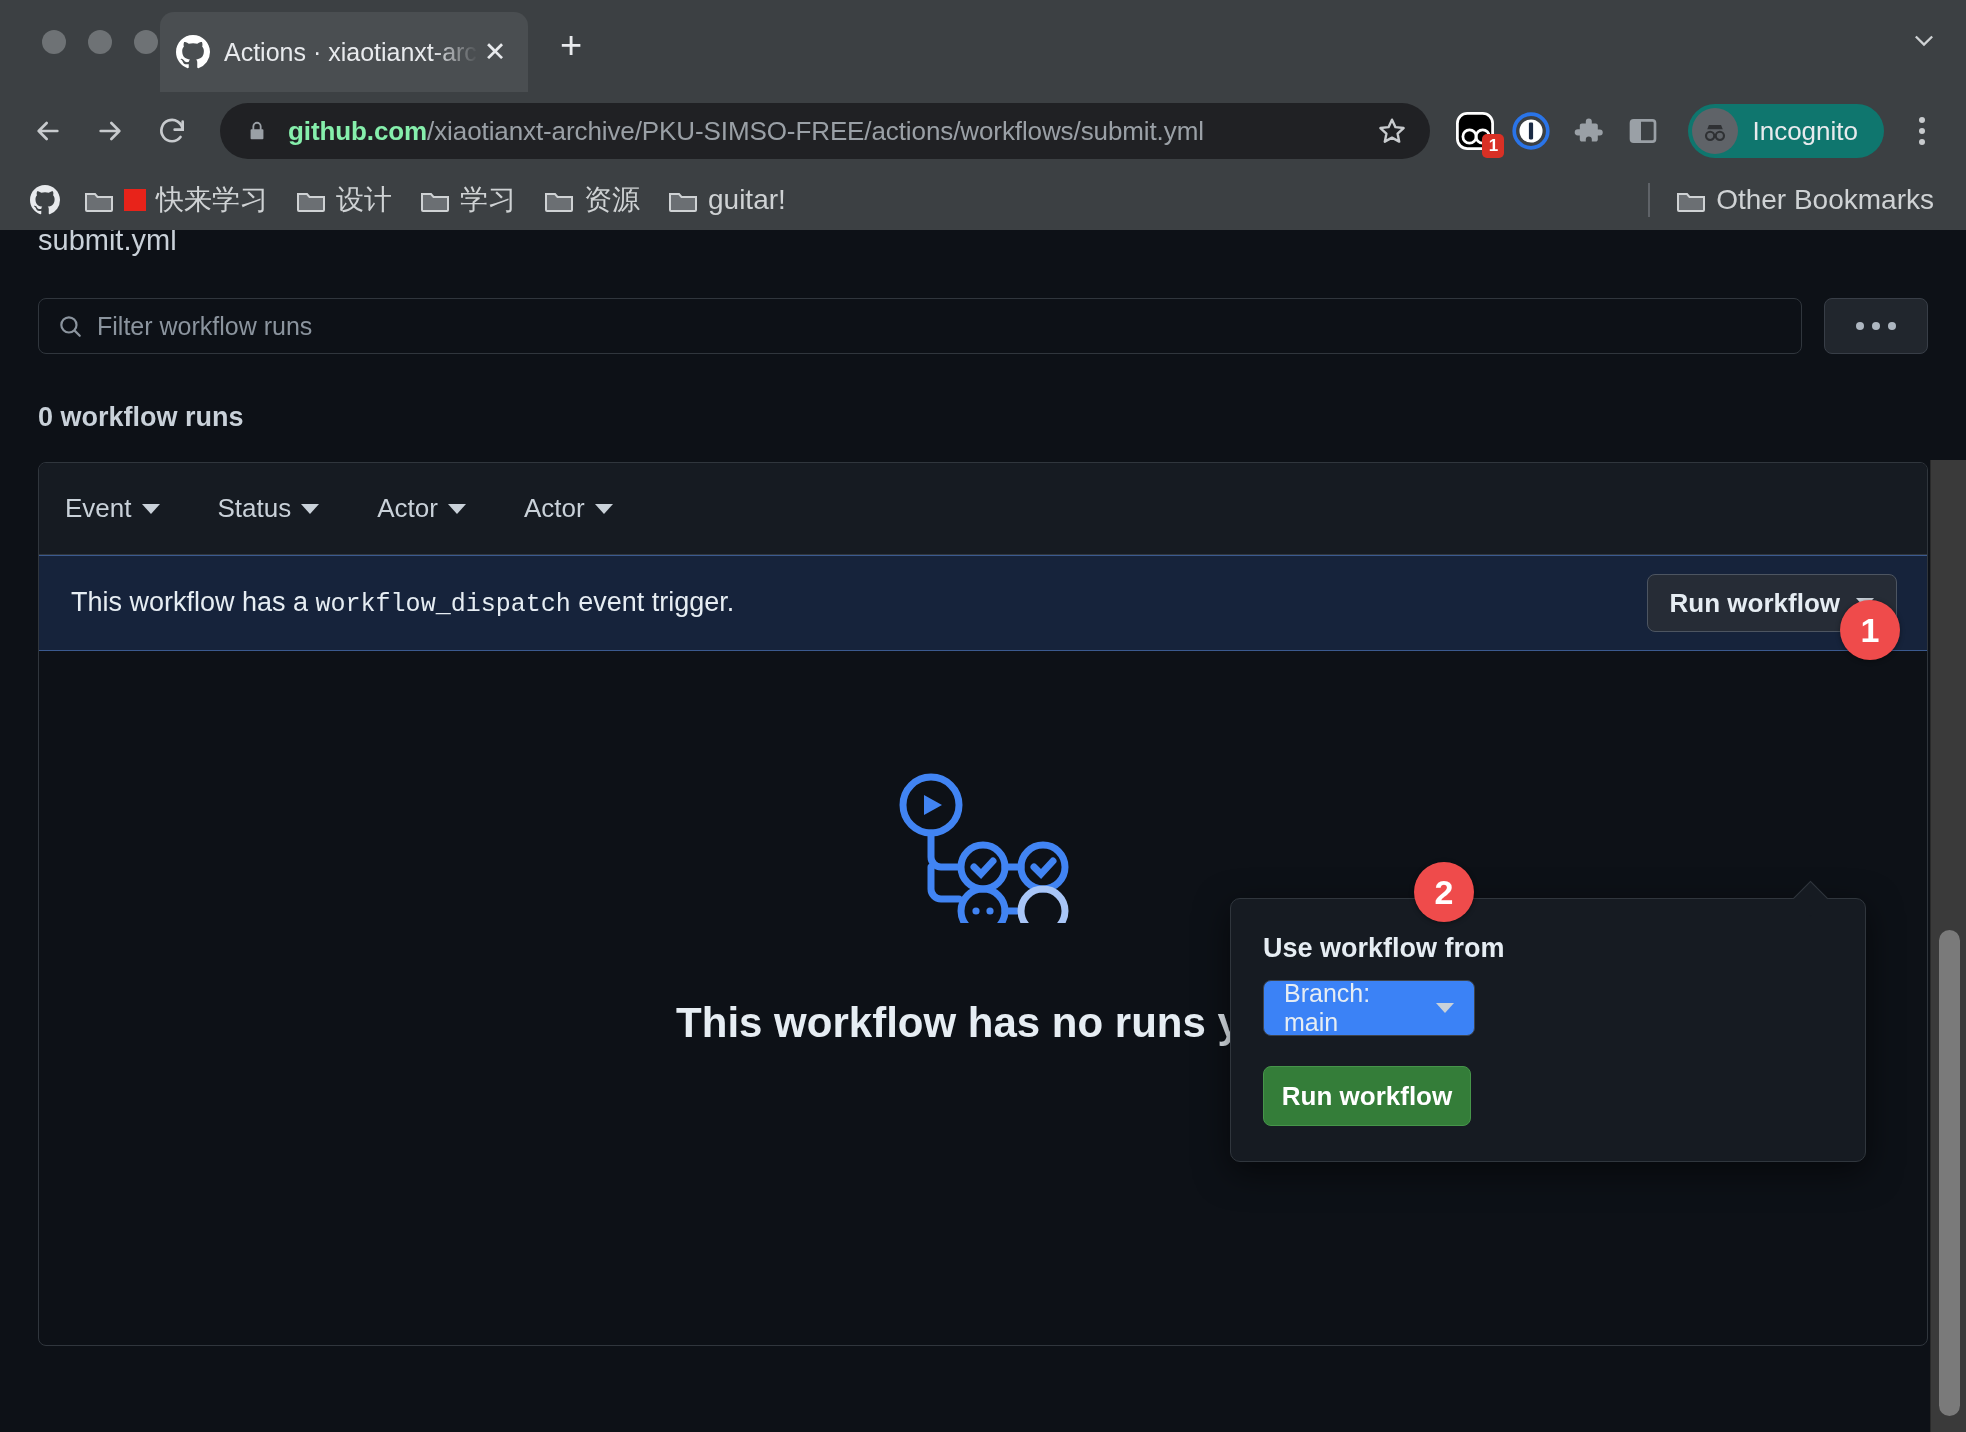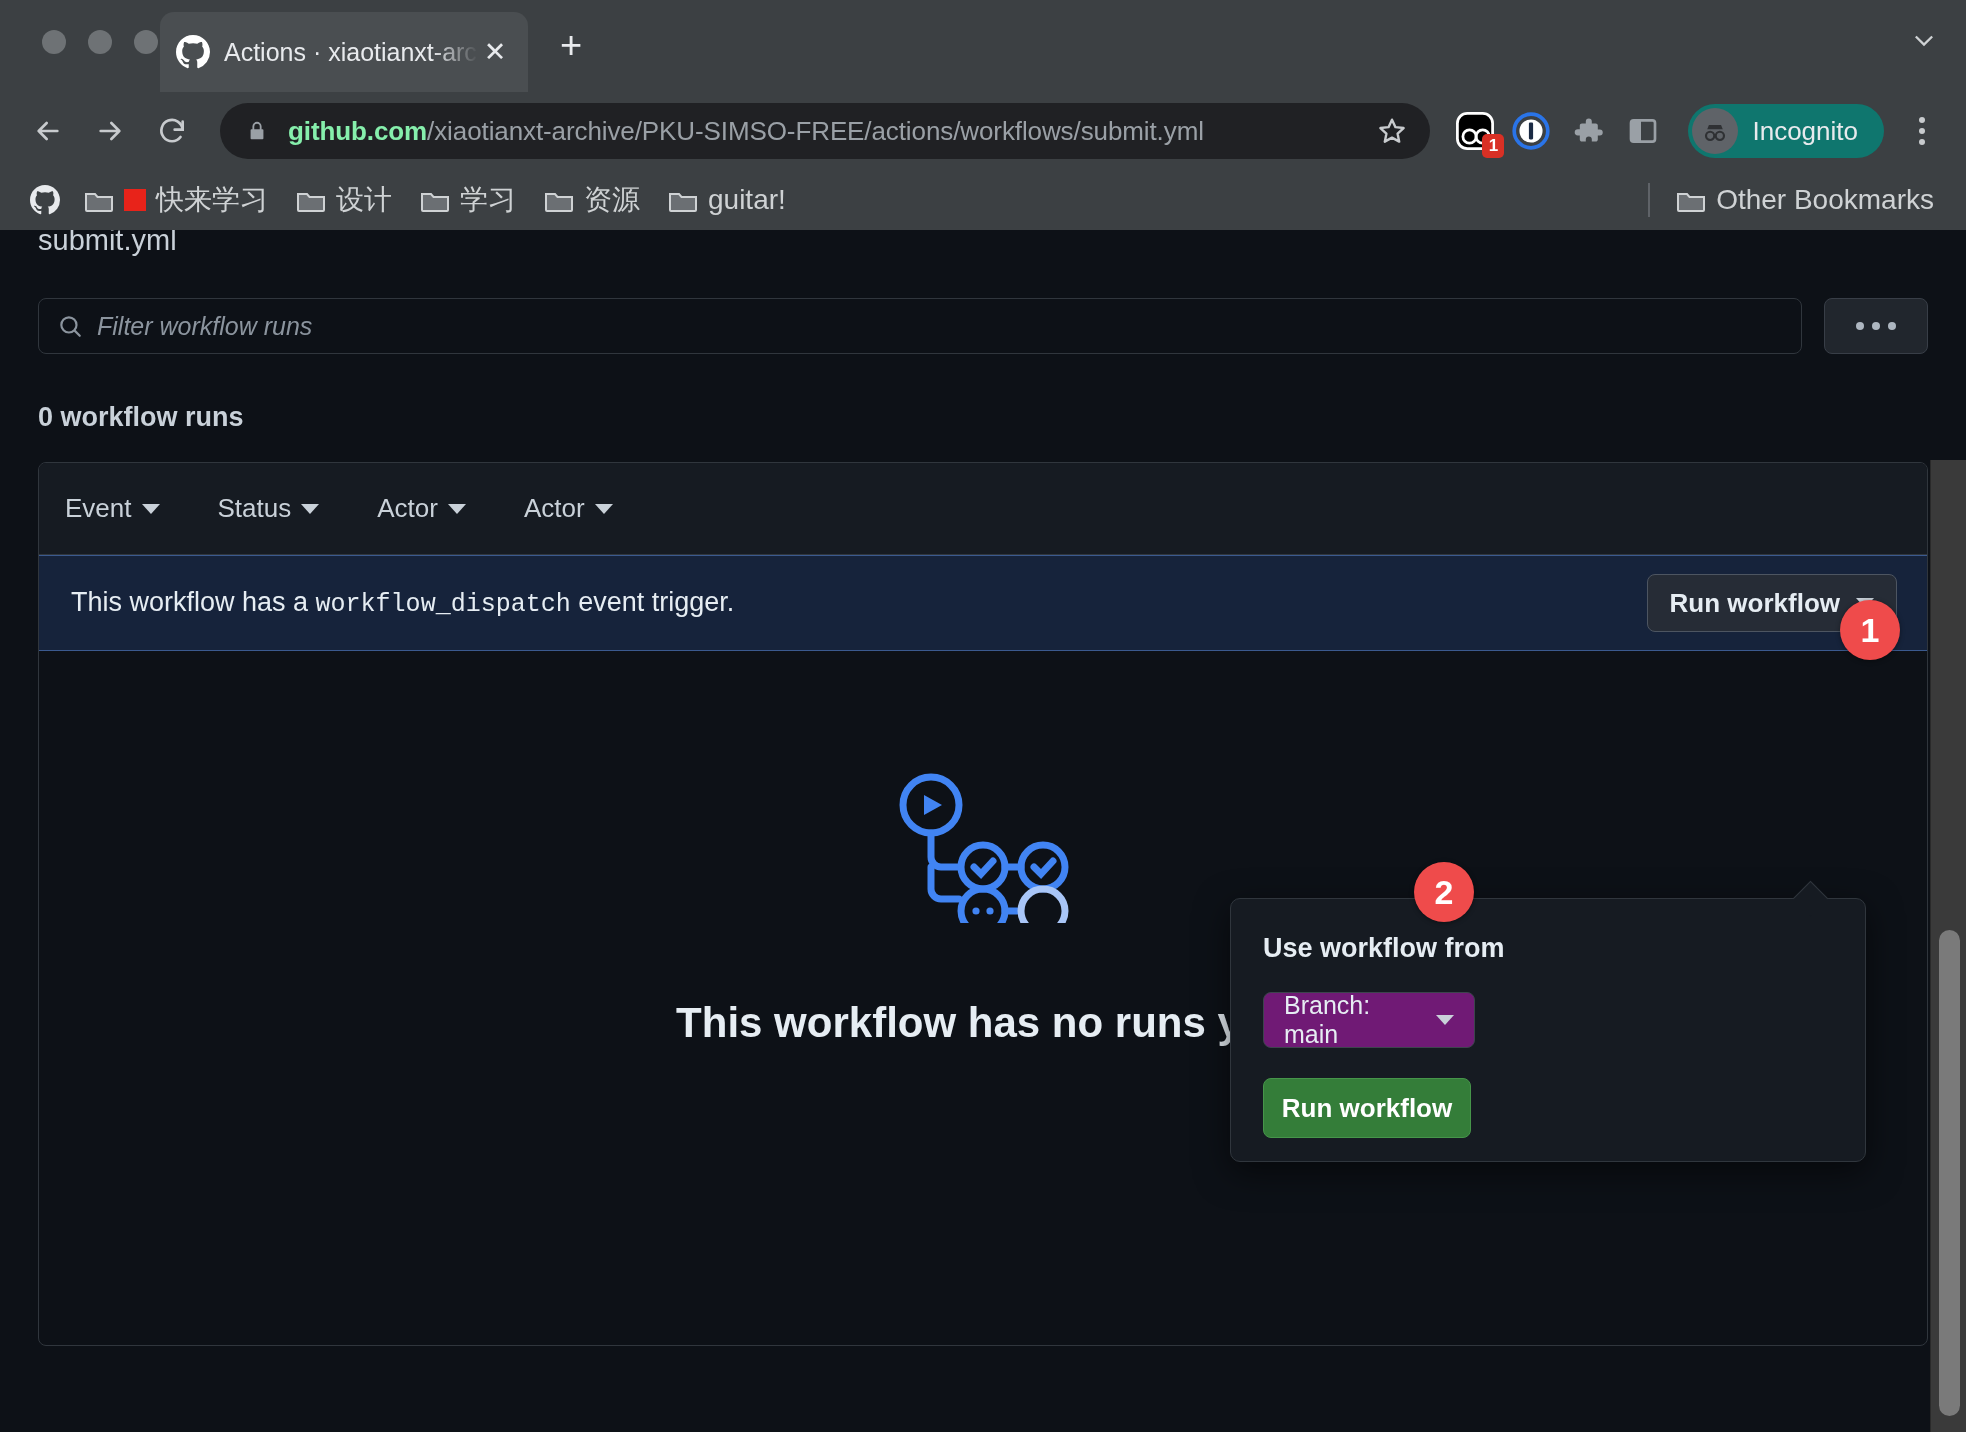--- a/index.html
+++ b/index.html
@@ -163,21 +163,20 @@
     display: flex; align-items: center; gap: 22px;
   }
   .search-box {
     flex: 1; height: 56px;
     background: #0d1117;
     border: 1px solid #30363d;
     border-radius: 8px;
     display: flex; align-items: center;
     padding: 0 18px;
     gap: 14px;
-    font-style: italic;
   }
   .search-ico { width: 26px; height: 26px; flex: 0 0 26px; color: #8b949e; }
   .search-ph { color: #8b949e; font-size: 25px; }
   .dots-btn {
     width: 104px; height: 56px;
     background: #21262d;
     border: 1px solid #383e47;
     border-radius: 8px;
     display: flex; align-items: center; justify-content: center;
     gap: 8px;
@@ -267,23 +266,23 @@
     content: "";
     position: absolute; top: -13px; right: 42px;
     width: 24px; height: 24px;
     background: #161b22;
     border-left: 1px solid #30363d;
     border-top: 1px solid #30363d;
     transform: rotate(45deg);
   }
   .pop-title { color: #e6edf3; font-size: 27px; font-weight: bold; }
   .branch-select {
-    margin-top: 28px;
+    margin-top: 16px;
     width: 212px; height: 56px;
-    background: #701a75;
+    background: #3b82f6;
     border: 1px solid #3d444d;
     border-radius: 8px;
     display: flex; align-items: center; gap: 14px;
     padding: 0 20px;
     color: #e6edf3; font-size: 25px;
   }
   .green-btn {
     margin-top: 30px;
     background: #347d39;
     border: 1px solid #46954a;

